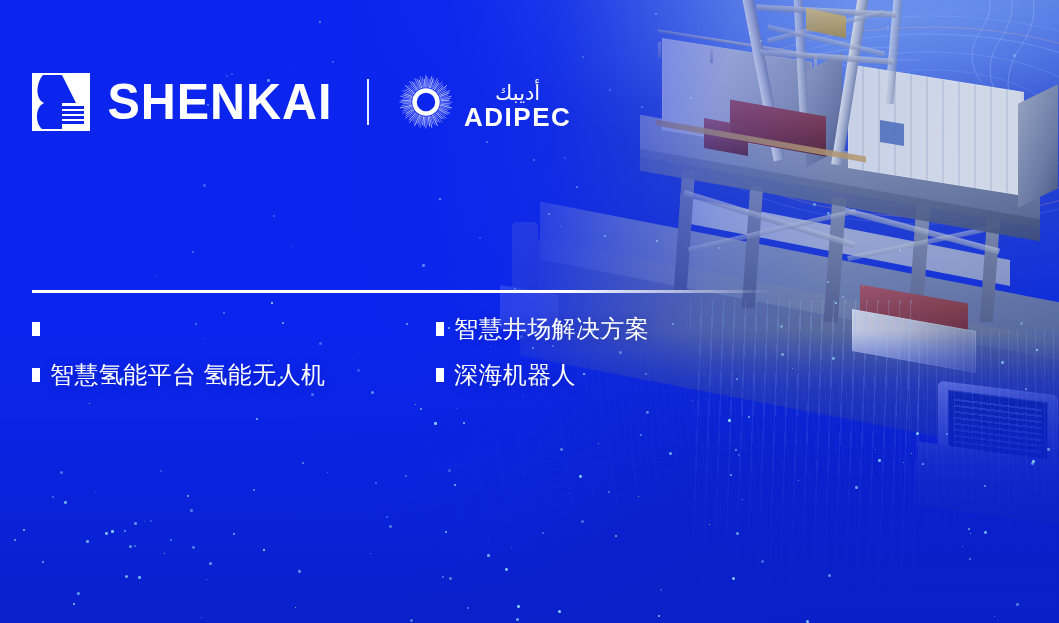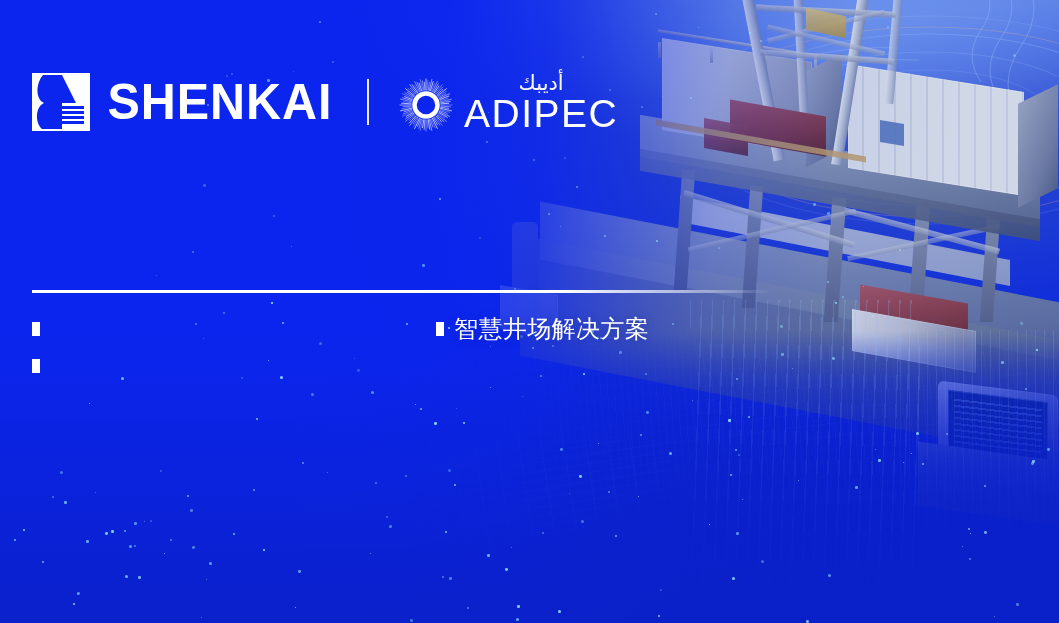--- a/index.html
+++ b/index.html
@@ -115,21 +115,21 @@
   #sk-mark{width:58px;height:58px;flex:0 0 auto;}
   #shenkai-word{
     margin-left:14px;color:#fff;font-size:50px;font-weight:700;letter-spacing:1px;
     line-height:1;transform:scaleX(.97);font-family:"Liberation Sans","DejaVu Sans",sans-serif;
   }
   #logo-divider{width:2px;height:46px;background:rgba(255,255,255,.92);margin:0 29px 0 31px;flex:0 0 auto;}
   #adipec{display:flex;align-items:flex-end;}
   #adipec-mark{width:56px;height:56px;flex:0 0 auto;}
   #adipec-text{margin-left:10px;color:#fff;line-height:1;}
   #adipec-ar{font-size:21px;letter-spacing:1px;opacity:.97;text-align:center;margin-bottom:1px;}
-  #adipec-en{font-size:39px;letter-spacing:1.5px;font-weight:400;}
+  #adipec-en{font-size:26px;letter-spacing:1.5px;font-weight:700;}
 
   #headline{
     position:absolute;left:31px;top:226px;color:#fff;
     font-size:45px;font-weight:700;letter-spacing:.5px;white-space:nowrap;
     text-shadow:0 2px 14px rgba(0,20,120,.45);
   }
   #rule{
     position:absolute;left:32px;top:290px;width:740px;height:3px;
     background:linear-gradient(90deg,#ffffff 0%,#ffffff 72%,rgba(255,255,255,.55) 88%,rgba(255,255,255,0) 100%);
   }
@@ -571,20 +571,25 @@
       <div class="brow">
         <div class="bcol c1">
           <span class="bsq"></span>
         </div>
         <div class="bcol c2">
           <span class="bsq"></span>
           <span class="btxt">智慧井场解决方案</span>
         </div>
       </div>
       <div class="brow">
+        <div class="bcol c1">
+          <span class="bsq"></span>
+          <span class="btxt">智慧氢能平台  氢能无人机</span>
+        </div>
         <div class="bcol c2">
           <span class="bsq"></span>
+          <span class="btxt">深海机器人</span>
         </div>
       </div>
     </div>
 
   </div>
 </div>
 
 </body></html>

